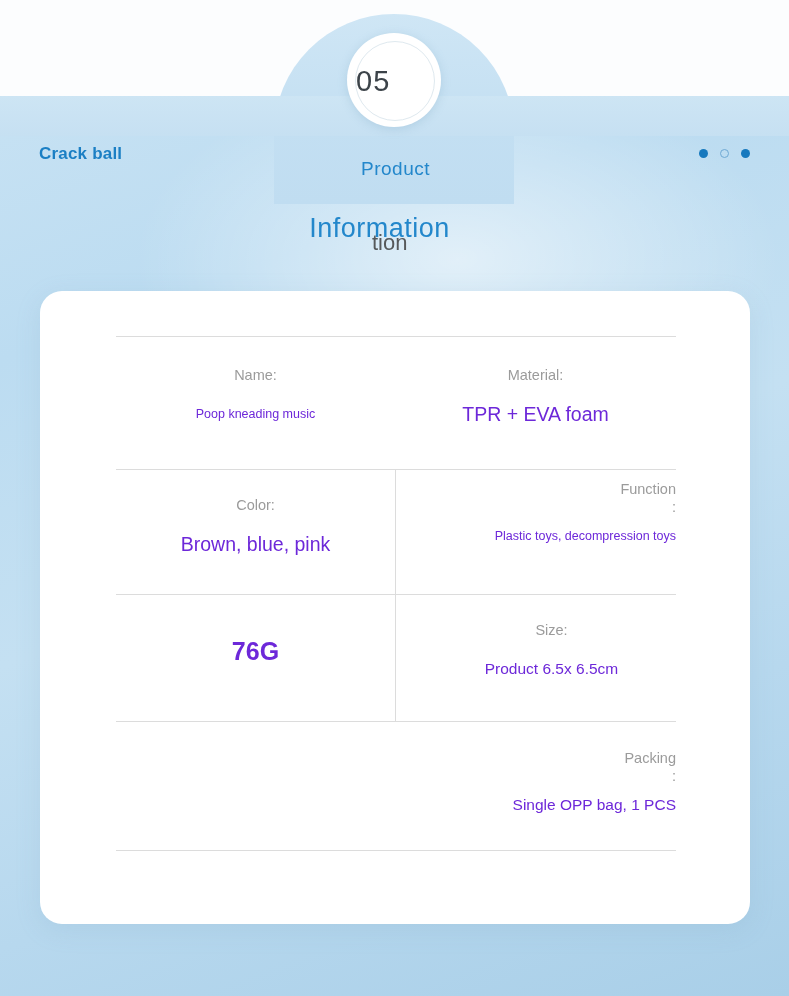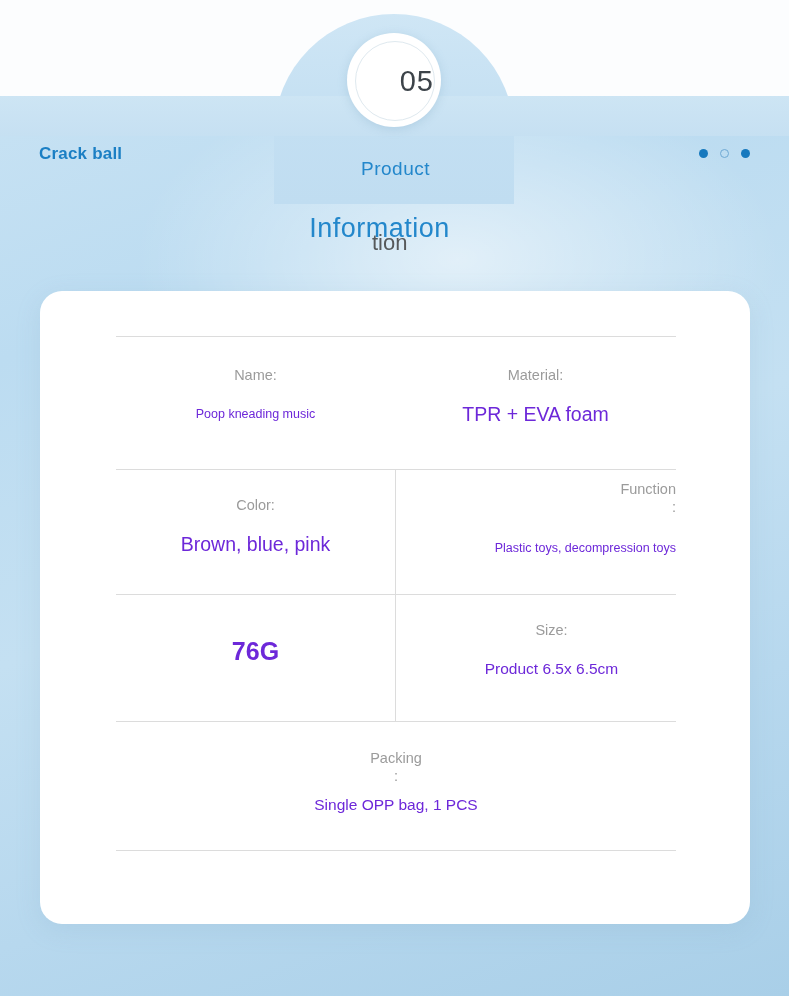--- a/index.html
+++ b/index.html
@@ -78,21 +78,21 @@
   }
   .badge-inner {
     position: absolute;
     left: 8px; top: 8px;
     width: 78px;
     height: 78px;
     border-radius: 50%;
     border: 1.5px solid #dfe9ef;
     display: flex;
     align-items: center;
-    justify-content: flex-end;
+    justify-content: flex-start;
   }
   .badge-num {
     font-size: 29px;
     color: #3c4349;
     letter-spacing: 1px;
     font-family: "Liberation Sans", sans-serif;
   }
 
   
   .brand {
@@ -258,32 +258,32 @@
         <div class="value v-lg">TPR + EVA foam</div>
       </div>
 
       <div class="cell" style="left:0; top:160px; width:279px;">
         <div class="label">Color:</div>
         <div class="value v-lg">Brown, blue, pink</div>
       </div>
       <div class="cell" style="left:279px; top:144px; width:281px;text-align:right;">
         <div class="label" style="white-space:pre-line;">Function
 :</div>
-        <div class="value v-sm" style="margin-top:22px;">Plastic toys, decompression toys</div>
+        <div class="value v-sm" style="margin-top:10px;">Plastic toys, decompression toys</div>
       </div>
 
       <div class="cell" style="left:0; top:285px; width:279px;">
         <div class="value v-bold">76G</div>
       </div>
       <div class="cell" style="left:279px; top:285px; width:281px;padding-left:16px;">
         <div class="label">Size:</div>
         <div class="value v-md">Product 6.5x 6.5cm</div>
       </div>
 
-      <div class="cell" style="left:0; top:413px; width:560px;">
+      <div class="cell" style="left:0; top:413px; width:560px;text-align:right;">
         <div class="label" style="white-space:pre-line;">Packing
 :</div>
         <div class="value v-md" style="margin-top:10px;">Single OPP bag, 1 PCS</div>
       </div>
 
     </div>
   </div>
 
 </div>
 

